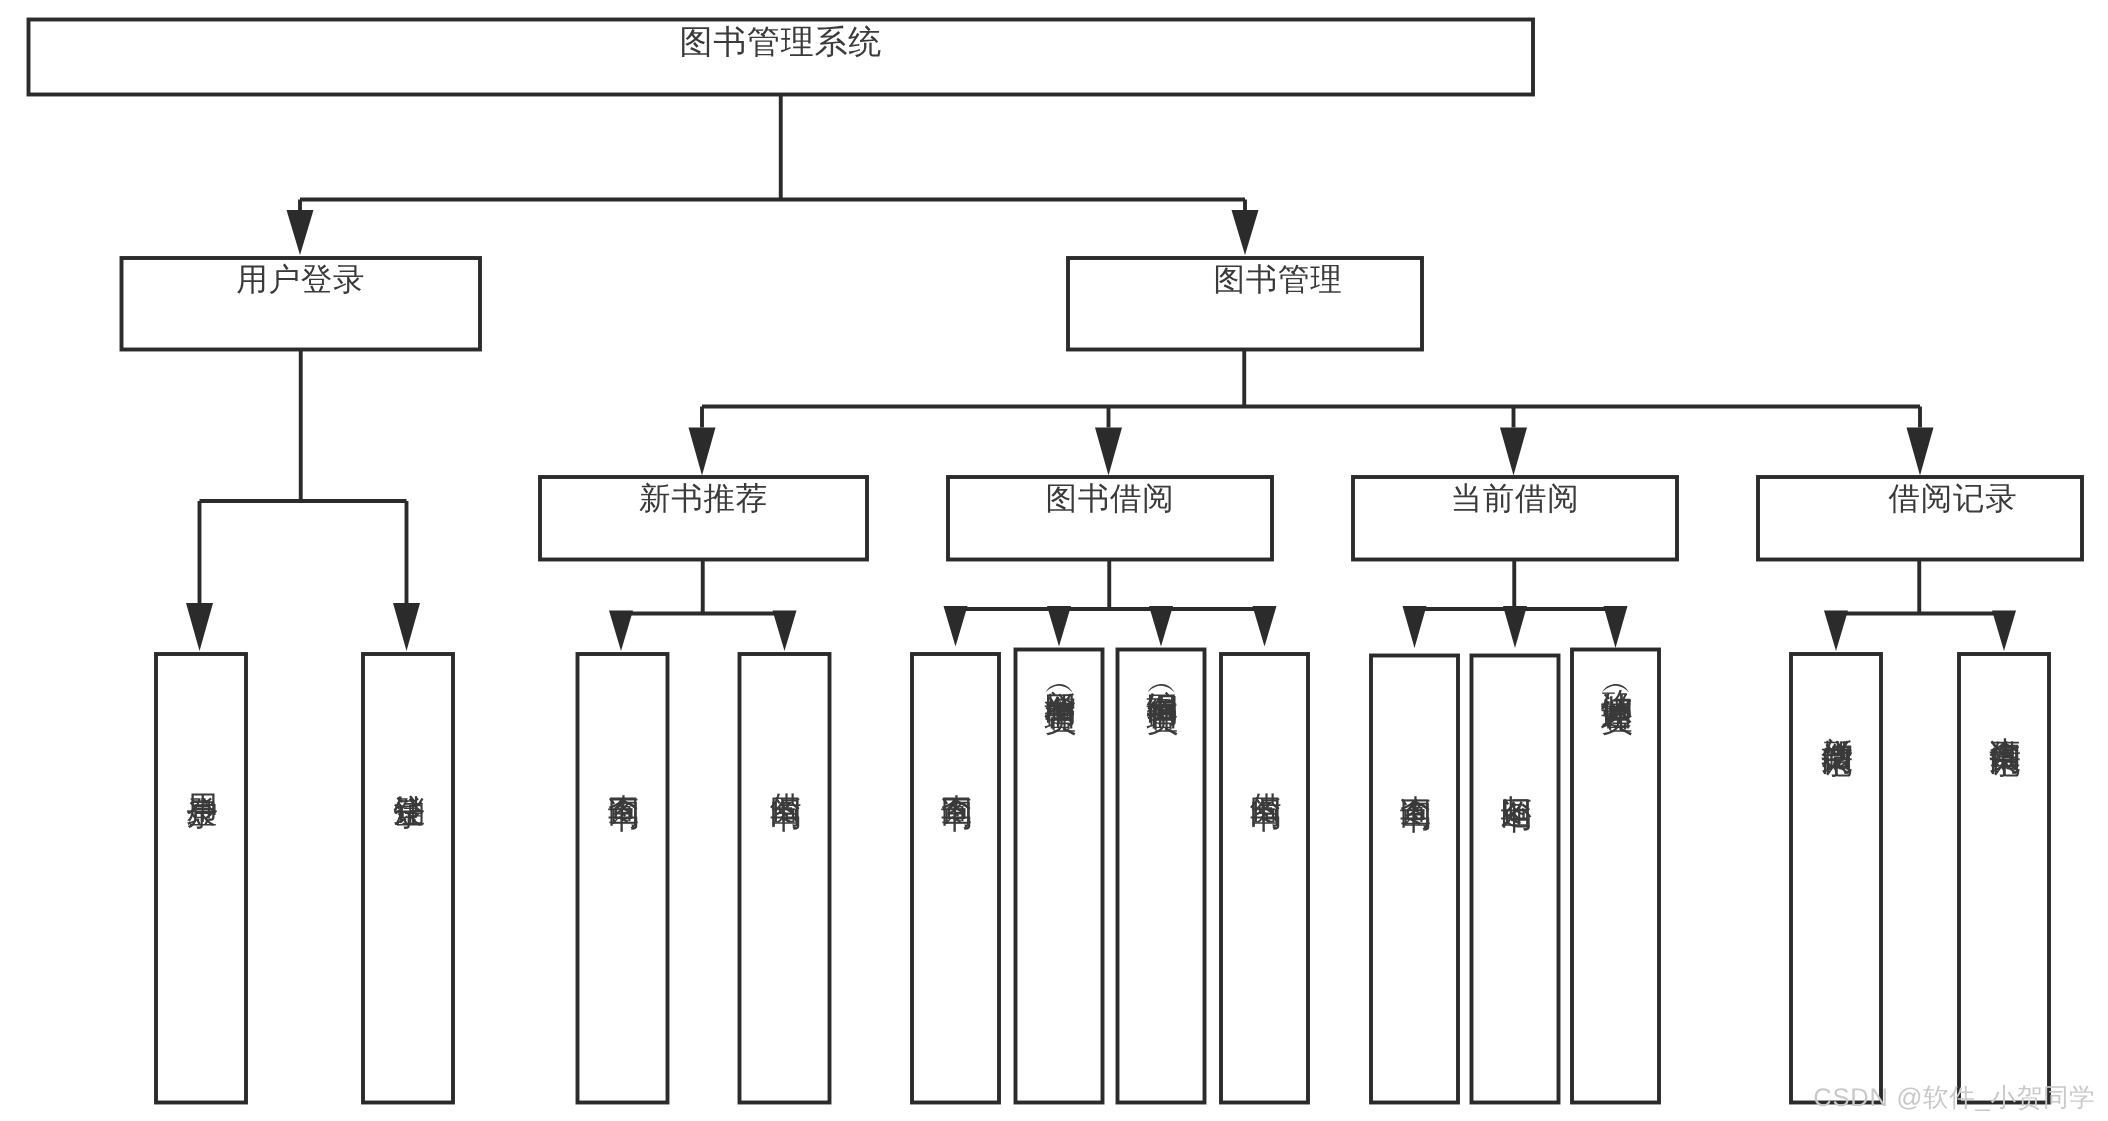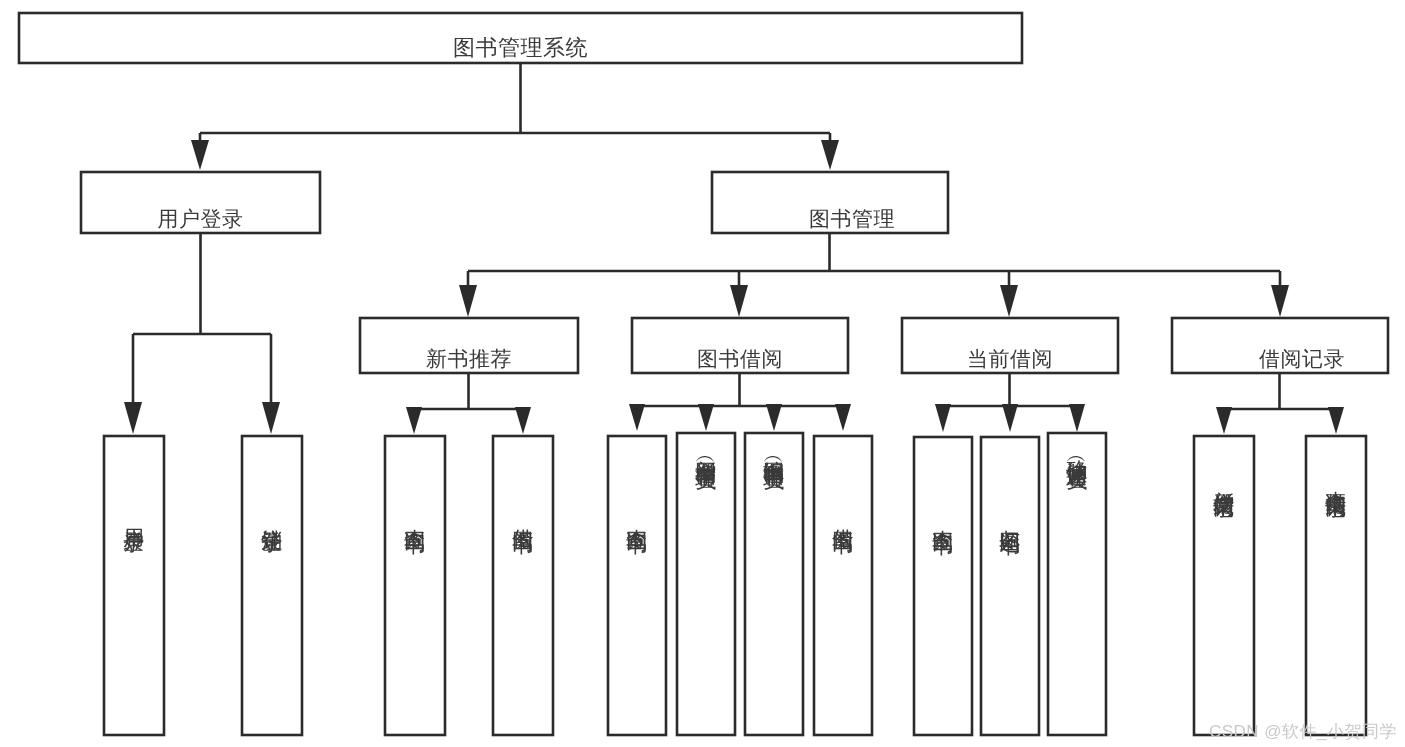--- a/index.html
+++ b/index.html
@@ -57,21 +57,21 @@
     font-size: 21px;
     line-height: 1.03;
     letter-spacing: 1.5px;
     color: #3a3a3a;
     white-space: nowrap;
     text-align: center;
   }
   .hlabel-wrap {
     position: absolute;
     display: flex;
-    align-items: flex-end;
+    align-items: flex-start;
     justify-content: center;
     pointer-events: none;
   }
   .htext {
     font-family: "Liberation Sans", "DejaVu Sans", sans-serif;
     font-size: 21px;
     color: #3a3a3a;
     white-space: nowrap;
     letter-spacing: 0.5px;
   }

